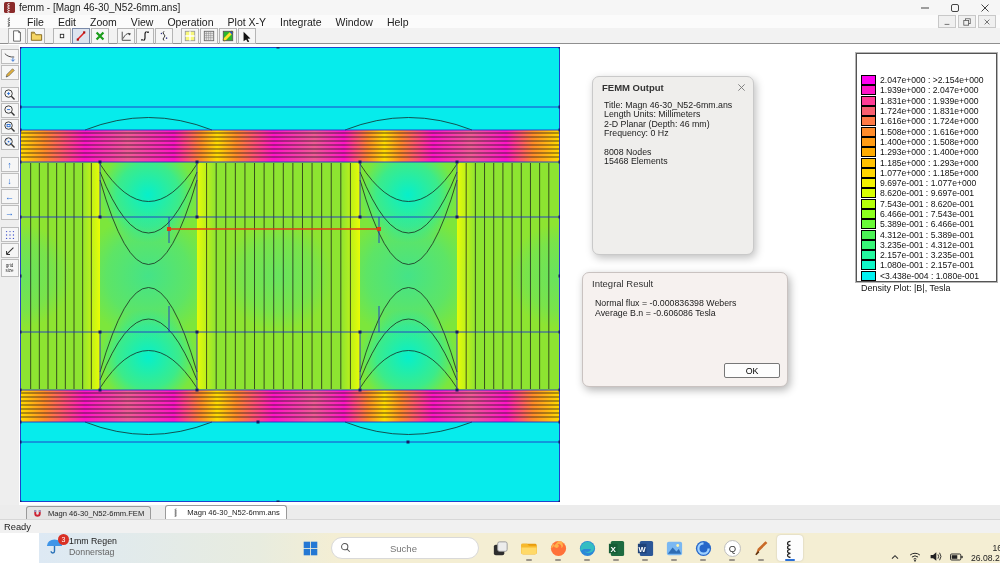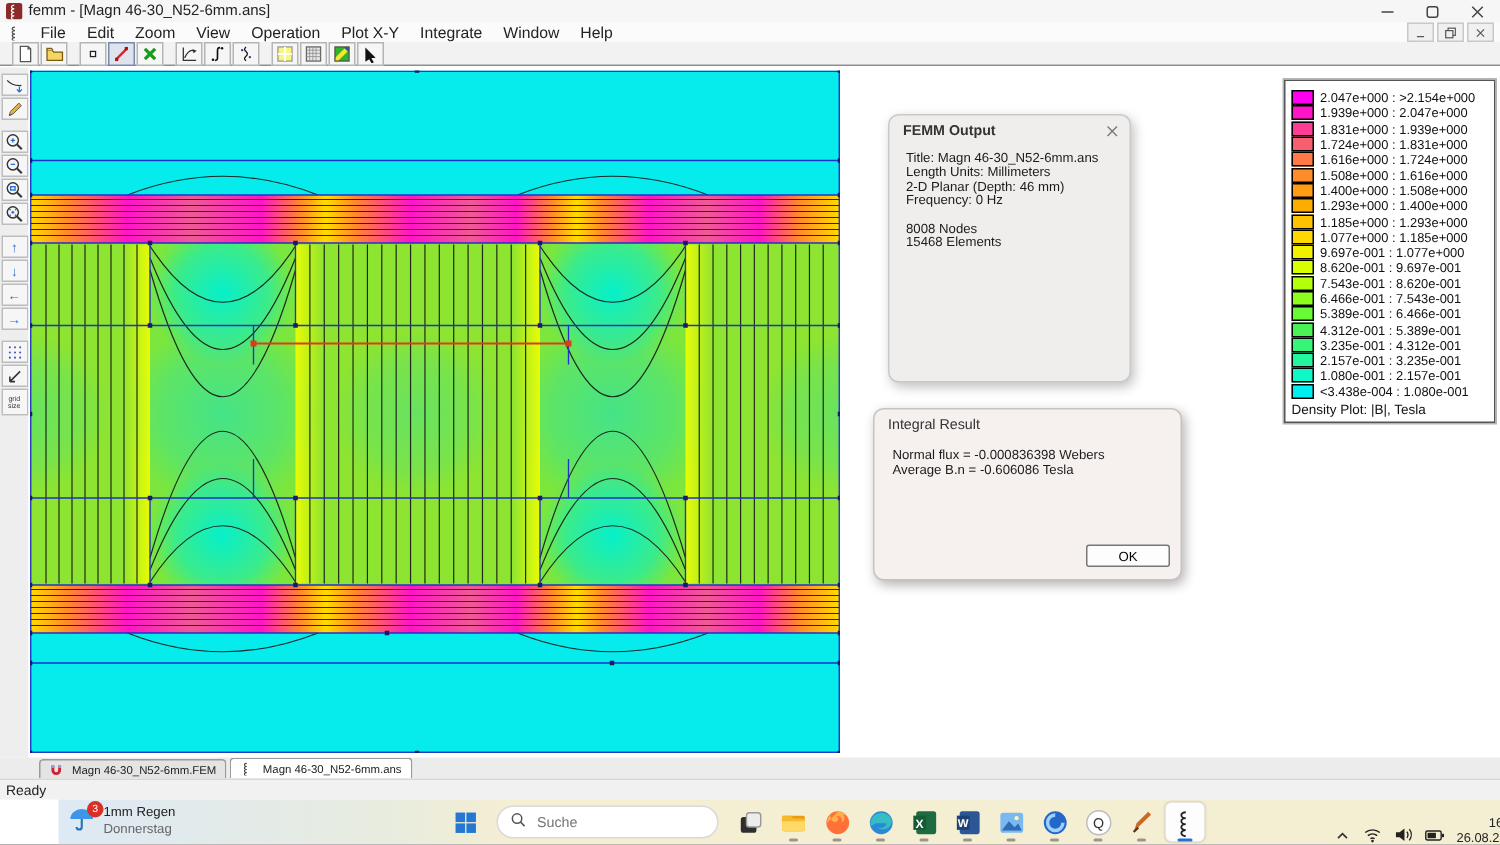--- a/index.html
+++ b/index.html
@@ -29,21 +29,21 @@
   .sidetools{position:absolute;left:0;top:0;width:19px;height:460px;background:#eeeeee;
     display:flex;flex-direction:column;align-items:center;padding-top:4px;box-sizing:border-box;}
   .sbtn{width:16px;height:13px;border:1px solid #bdbdbd;background:#f6f6f6;margin-bottom:1px;
     display:flex;align-items:center;justify-content:center;font-size:9px;color:#2b6fd4;}
   .ssep{height:6px;}
   .gridsize{font-size:4.6px;line-height:5px;color:#333;text-align:center;height:16px;}
   .canvas{position:absolute;left:19px;top:0;right:0;bottom:0;background:#fff;}
   #plot{position:absolute;left:1px;top:2px;}
   
   .legend{position:absolute;left:837px;top:8px;width:141px;height:229px;background:#fff;
-    border:1px solid #555;outline:1px solid #b5b5b5;box-sizing:border-box;padding:6px 0 0 4px;}
+    border:1px solid #555;outline:1px solid #b5b5b5;box-sizing:border-box;padding:21px 0 0 4px;}
   .lrow{display:flex;align-items:center;height:10.3px;}
   .lswatch{width:13px;height:8px;border:1px solid #000;margin-right:4px;flex:none;}
   .llabel{font-size:8.6px;color:#111;white-space:nowrap;}
   .legend-caption{font-size:9px;color:#111;margin-top:2px;}
   
   .femmout{position:absolute;left:573px;top:31px;width:160px;height:177px;background:#efeeec;
     border:1px solid #c9c9c9;border-radius:7px;box-shadow:2px 3px 8px rgba(0,0,0,.25);
     font-size:8.8px;color:#1b1b1b;}
   .fo-head{display:flex;align-items:center;padding:5px 7px 2px 9px;font-size:9.5px;color:#333;font-weight:bold;}
   .fo-close{margin-left:auto;color:#666;display:flex;}
@@ -55,37 +55,37 @@
     font-size:8.8px;color:#1b1b1b;}
   .ir-title{padding:5px 16px 0 9px;font-size:9.5px;color:#333;}
   .ir-body{padding:10px 0 0 12px;}
   .ir-line{min-height:9.6px;line-height:9.6px;white-space:nowrap;}
   .ok{position:absolute;right:7px;bottom:8px;width:56px;height:15px;background:#fdfdfd;
     border:1px solid #777;font-size:8.8px;font-family:"Liberation Sans",sans-serif;border-radius:2px;margin-top:20px;}
   
   .tabbar{position:absolute;left:0;top:505px;width:1000px;height:14px;background:#ececec;
     display:flex;align-items:flex-end;padding-left:26px;box-sizing:border-box;}
   .tab{display:flex;align-items:center;height:12px;padding:0 6px;border:1px solid #9a9a9a;border-bottom:none;
-    border-radius:3px 3px 0 0;background:#e4e4e4;font-size:7.6px;color:#222;margin-right:2px;white-space:nowrap;}
+    border-radius:3px 3px 0 0;background:#e4e4e4;font-size:7.6px;color:#222;margin-right:14px;white-space:nowrap;}
   .tab.active{background:#fff;height:13px;}
   .tab svg{margin-right:3px;flex:none;}
   .statusbar{position:absolute;left:0;top:519px;width:1000px;height:14px;background:#f1f1f1;
     border-top:1px solid #d7d7d7;font-size:9.3px;color:#222;display:flex;align-items:center;padding-left:4px;box-sizing:border-box;}
   .taskbar{position:absolute;left:0;top:533px;width:1000px;height:30px;
     background:linear-gradient(90deg,#dde9f4 0%,#e8ecdf 22%,#f4eed3 30%,#f4eed3 100%);margin-left:39px;}
   .weather{position:absolute;left:6px;top:3px;display:flex;align-items:center;cursor:pointer;}
   .wicon{position:relative;display:flex;margin-right:5px;}
   .badge{position:absolute;right:-5px;top:-4px;background:#d93025;color:#fff;font-size:7px;
     width:11px;height:11px;border-radius:50%;display:flex;align-items:center;justify-content:center;}
   .wtext{font-size:8.8px;color:#222;line-height:11px;}
   .wtext .sub{color:#666;}
   .centerbar{position:absolute;left:258px;top:0;height:30px;display:flex;align-items:center;}
   .tkbtn{width:26px;height:26px;display:flex;align-items:center;justify-content:center;border-radius:4px;position:relative;}
   .search{display:flex;align-items:center;background:#fff;border:1px solid #d9d9d9;border-radius:12px;
-    width:138px;height:20px;margin:0 8px;padding-left:8px;}
+    width:138px;height:20px;margin:0 8px;padding-left:8px;gap:32px;}
   .search input{border:none;outline:none;font-size:9.5px;width:100px;background:transparent;
     font-family:"Liberation Sans",sans-serif;color:#444;margin-left:5px;}
   .rundot{position:absolute;bottom:0px;left:50%;transform:translateX(-50%);width:6px;height:2px;
     border-radius:1px;background:#9b958a;}
   .tkbtn.active{background:#fdfdfd;box-shadow:0 0 2px rgba(0,0,0,.2);}
   .tkbtn.active .rundot{background:#2b6fd4;width:10px;}
   .tray{position:absolute;right:5px;top:0;height:30px;display:flex;align-items:flex-end;gap:7px;}
   .clock{font-size:8.6px;color:#222;text-align:right;line-height:10px;}
   .trayicon{display:flex;}
 </style>

